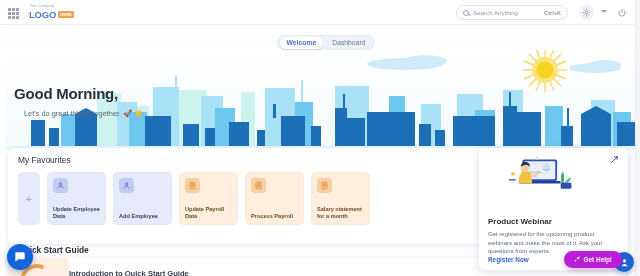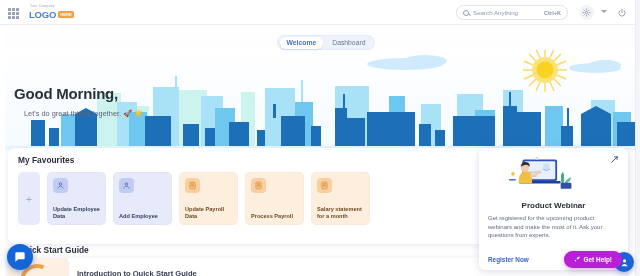--- a/index.html
+++ b/index.html
@@ -65,21 +65,21 @@
   .hero-sub { position: absolute; left: 10px; top: 84px; font-size: 7.4px; color: #5d6476; margin-left: 9px; }
   .hero-sub .emj { font-size: 7.4px; }
   .city { position: absolute; left: 0; bottom: 0; width: 630px; height: 100px; }
 
   
   .fav-panel {
     position: absolute; left: 8px; top: 148px; width: 618px; height: 96px;
     background: #ffffff; border-radius: 7px; box-shadow: 0 1px 5px rgba(40,60,120,.10);
     z-index: 20;
   }
-  .fav-title { position: absolute; left: 10px; top: 7px; font-size: 8.4px; font-weight: 700; color: #2b2f3a; }
+  .fav-title { position: absolute; left: 10px; top: 7px; font-size: 8.4px; font-weight: 400; color: #2b2f3a; }
   .fav-row { position: absolute; left: 10px; top: 24px; display: flex; gap: 7px; }
   .fav-add {
     width: 22px; height: 53px; border-radius: 5px; background: #e6eafb;
     display: flex; align-items: center; justify-content: center;
     font-size: 11px; color: #9fadd8; font-weight: 300;
   }
   .fav-card {
     width: 59px; height: 53px; border-radius: 5px; padding: 5px 5px 4px 5px;
     display: flex; flex-direction: column; justify-content: space-between;
     border: 1px solid rgba(0,0,0,0.02);
@@ -96,31 +96,31 @@
   .fav-card.mid .fav-label { align-self: flex-start; }
 
   
   .qs-title { position: absolute; left: 18px; top: 245px; font-size: 8.4px; font-weight: 700; color: #2b2f3a; z-index: 18; }
   .qs-panel { position: absolute; left: 8px; top: 258px; width: 618px; height: 30px; background:#fff;
       border-radius: 7px; box-shadow: 0 1px 5px rgba(40,60,120,.10); z-index: 16; display: flex; align-items: center; }
   .qs-thumb { width: 60px; height: 30px; background: #fdf0e2; border-radius: 7px 0 0 7px; position: relative; overflow: hidden; }
   .qs-ring { position: absolute; left: 12px; top: 6px; width: 34px; height: 34px; border-radius: 50%;
     border: 4px solid #f0a14a; border-right-color: transparent; border-bottom-color: transparent; transform: rotate(-20deg); }
   .qs-sep { width: 1px; height: 22px; background: #ececf1; }
-  .qs-label { font-size: 7.6px; color: #3a4054; font-weight: 600; margin-left: 8px; }
+  .qs-label { font-size: 7.6px; color: #3a4054; font-weight: 600; margin-left: 0; }
 
   
   .webinar {
     position: absolute; right: 12px; top: 148px; width: 149px; height: 122px;
     background: #ffffff; border-radius: 6px; box-shadow: 0 2px 8px rgba(30,50,110,.16);
     z-index: 60; padding: 7px 9px;
   }
   .wb-pin { position: absolute; right: 8px; top: 6px; width: 10px; height: 10px; }
   .wb-illu { width: 72px; height: 37px; margin: 1px 0 0 14px; position: relative; }
-  .wb-title { font-size: 8px; font-weight: 700; color: #2b2f3a; margin-top: 4px; text-align: center; }
+  .wb-title { font-size: 8px; font-weight: 700; color: #2b2f3a; margin-top: 20px; }
   .wb-body { font-size: 6px; line-height: 8.6px; color: #616a80; margin-top: 4px; }
   .wb-link { position: absolute; left: 9px; bottom: 7px; font-size: 6.4px; font-weight: 700; color: #3c63c8; }
 
   .gethelp {
     position: absolute; right: 18px; bottom: 8px; height: 17px; padding: 0 10px;
     background: #b81fd6; border-radius: 9px; display: flex; align-items: center; gap: 3px;
     box-shadow: 0 2px 5px rgba(140,20,170,.35); z-index: 80;
   }
   .gethelp span { font-size: 6.4px; color: #fff; font-weight: 700; }
   .gethelp svg { width: 7px; height: 7px; }

